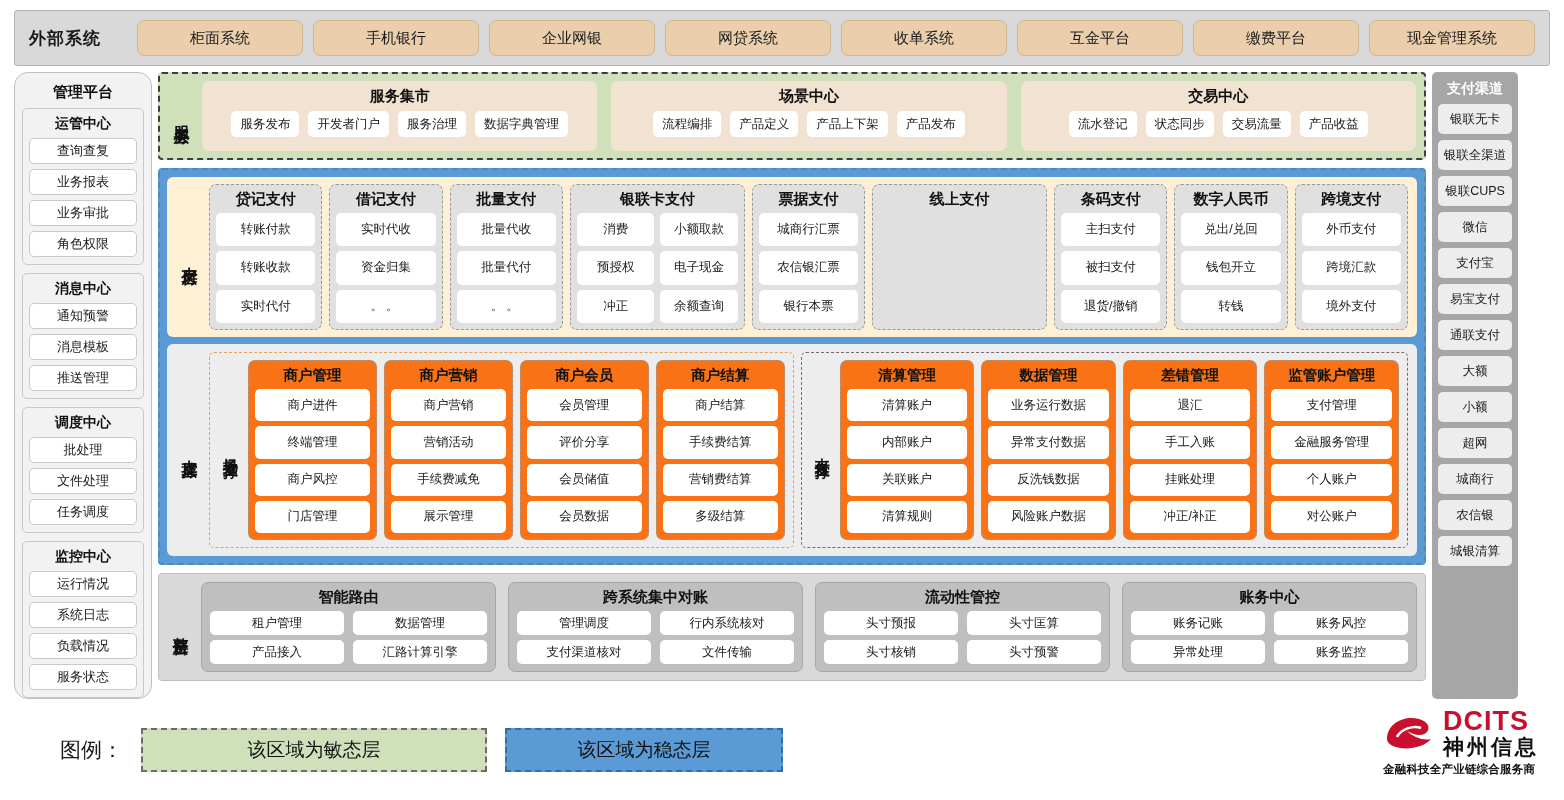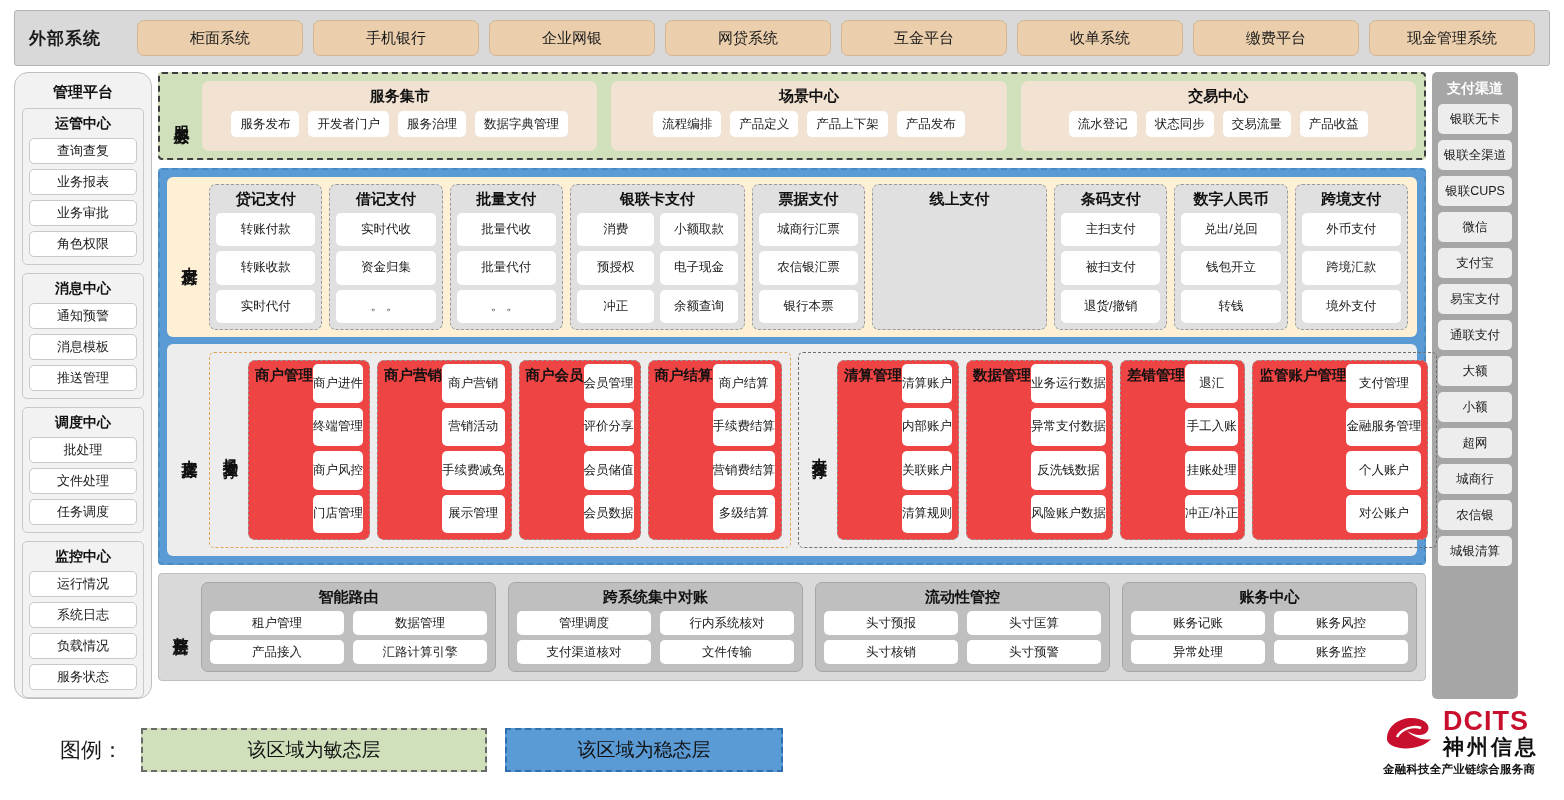--- a/index.html
+++ b/index.html
@@ -135,23 +135,23 @@
     height: 212px;
   }
   .sup-half {
     flex: 1; display: flex; align-items: stretch; gap: 6px;
     border: 1.5px dashed #e0a458; border-radius: 5px; padding: 7px 8px;
   }
   .sup-half.dashed-gray { border: 1.5px dashed #6e6e6e; }
   .sup-half.right { flex: 1.04; }
   .sup-groups { flex: 1; display: flex; gap: 7px; }
   .sup-group {
-    flex: 1; background: #ef4444; border: 1.5px dashed #9a9a9a;
+    flex: 1; background: #f97316; border: 1.5px dashed #9a9a9a;
     border-radius: 7px; padding: 3px 6px 6px;
-    display: flex; flex-direction: row;
+    display: flex; flex-direction: column;
   }
   .sup-group-title {
     text-align: center; font-size: 14.5px; font-weight: bold; color: #111;
     padding: 2px 0 4px; white-space: nowrap;
   }
   .sup-cells { display: flex; flex-direction: column; gap: 5px; flex: 1; }
   .sup-cell {
     background: #ffffff; border-radius: 5px; flex: 1;
     display: flex; align-items: center; justify-content: center;
     font-size: 12.5px; color: #1a1a1a; white-space: nowrap;
@@ -214,22 +214,22 @@
 
 <div id="root">
 
   <div class="ext-bar">
     <div class="ext-title">外部系统</div>
     <div class="ext-items" id="ext-items">
         <div class="ext-chip">柜面系统</div>
         <div class="ext-chip">手机银行</div>
         <div class="ext-chip">企业网银</div>
         <div class="ext-chip">网贷系统</div>
+        <div class="ext-chip">收单系统</div>
         <div class="ext-chip">互金平台</div>
-        <div class="ext-chip">收单系统</div>
         <div class="ext-chip">缴费平台</div>
         <div class="ext-chip">现金管理系统</div>
       </div>
   </div>
 
   <div class="mgmt">
     <div class="mgmt-title">管理平台</div>
     <div id="mgmt-groups">
         <div class="mgmt-group">
           <div class="mgmt-group-title">运管中心</div>

